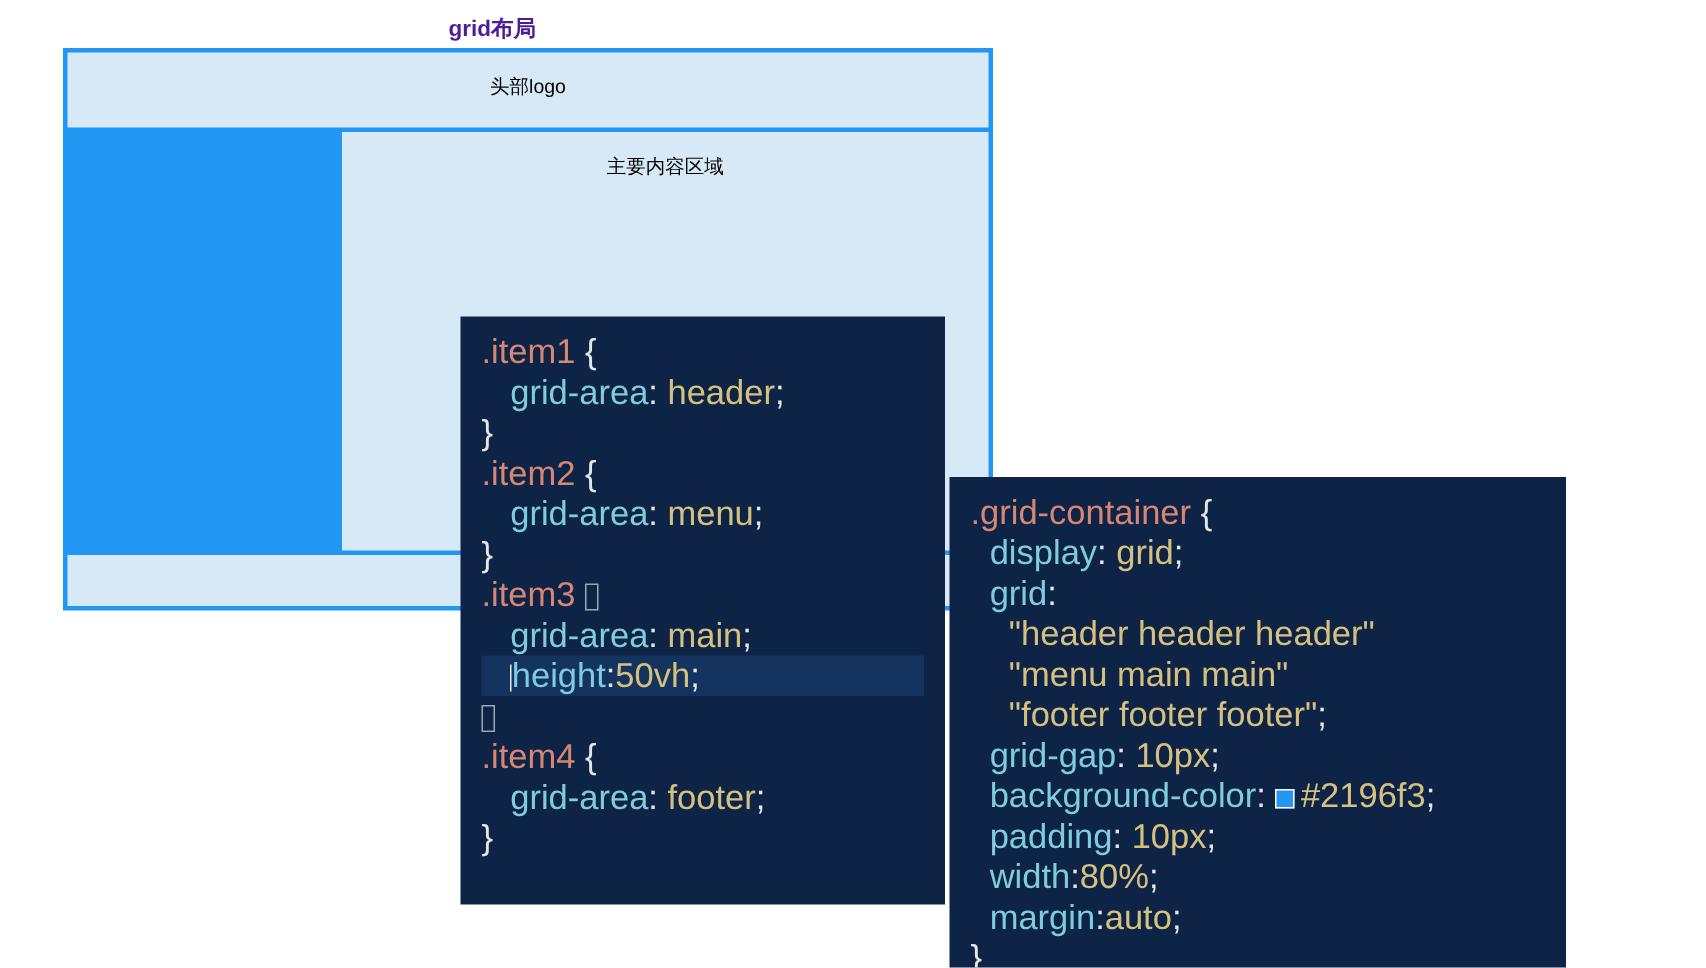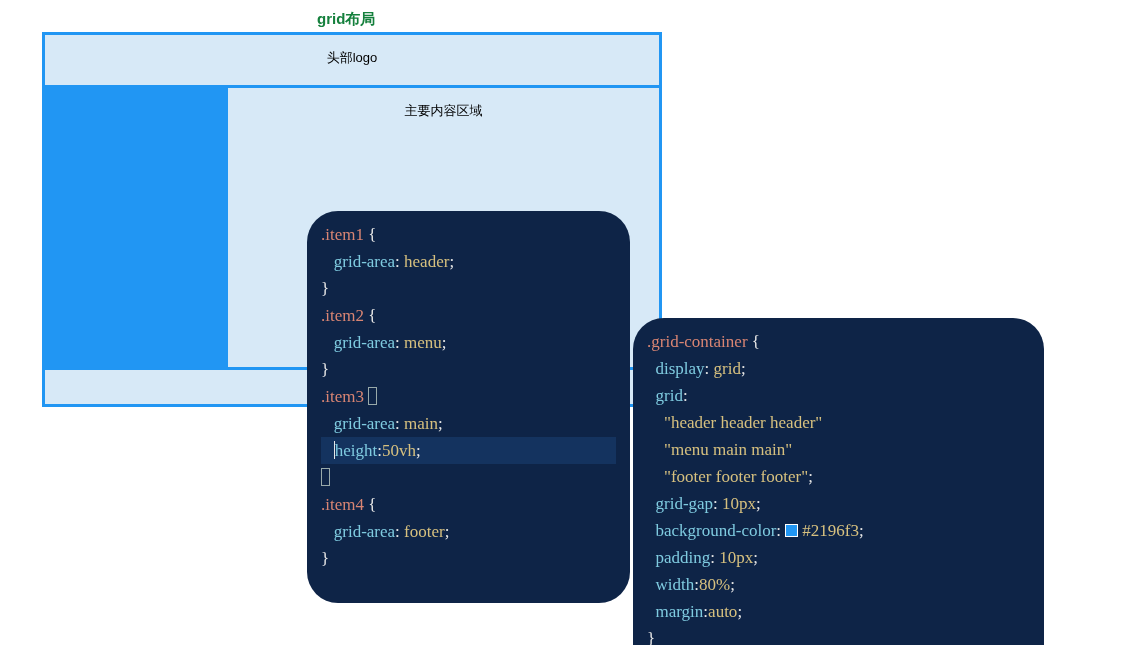--- a/index.html
+++ b/index.html
@@ -6,24 +6,24 @@
     body {
       width: 1137px;
       height: 645px;
       background: #ffffff;
       font-family: -apple-system, BlinkMacSystemFont, "Segoe UI", sans-serif;
       position: relative;
     }
     .title {
       position: absolute;
       top: 10px;
-      left: 317px;
+      left: 299px;
       font-size: 15px;
       font-weight: 700;
-      color: #15803d;
+      color: #4c1d95;
     }
     .demo {
       position: absolute;
       top: 32px;
       left: 42px;
       width: 620px;
       height: 375px;
       background: #2196f3;
       padding: 3px;
       display: grid;
@@ -43,26 +43,25 @@
       padding-top: 14px;
     }
     .demo-header { grid-area: header; }
     .demo-menu   { grid-area: menu; }
     .demo-main   { grid-area: main; }
     .demo-footer { grid-area: footer; }
     .code {
       position: absolute;
       background: #0e2447;
       color: #cfd4dd;
-      font-family: Liberation Serif, serif;
-      font-size: 17px;
+      font-family: Liberation Sans, sans-serif;
+      font-size: 23px;
       line-height: 27px;
       padding: 10px 14px;
       white-space: pre;
-      border-radius: 31px;
     }
     .code-left {
       top: 211px;
       left: 307px;
       width: 323px;
       height: 392px;
     }
     .code-right {
       top: 270px;
       left: 633px;

